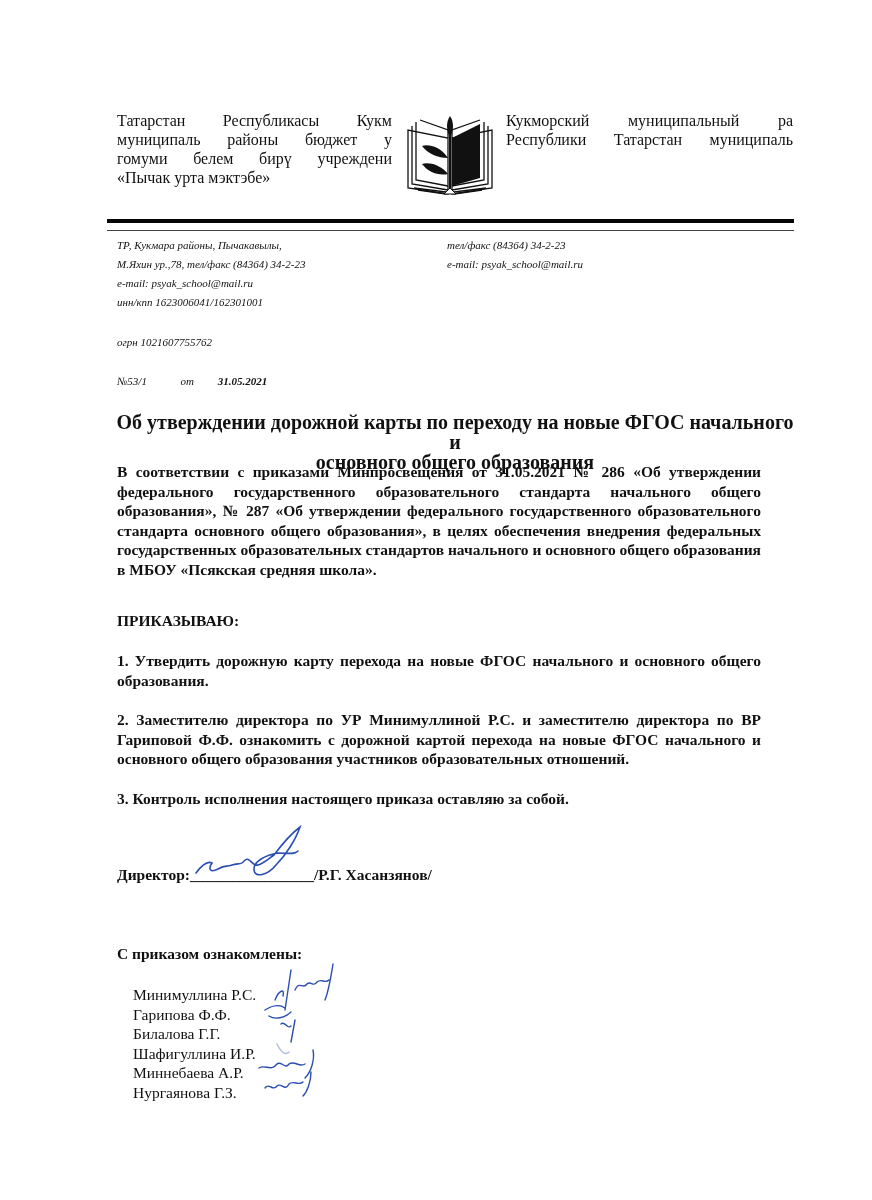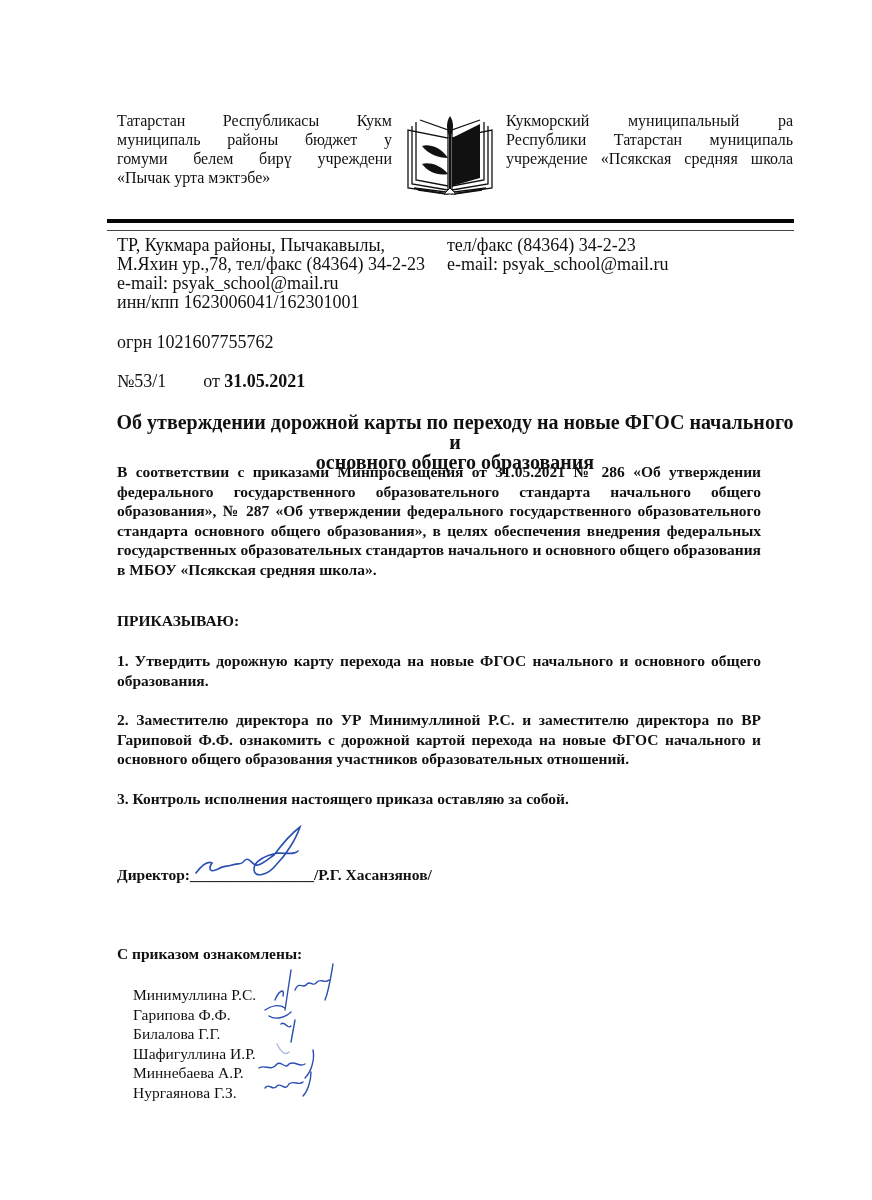--- a/index.html
+++ b/index.html
@@ -4,21 +4,21 @@
   <style>
     html, body { margin: 0; padding: 0; }
     body {
       width: 872px; height: 1200px; background: #ffffff; position: relative; overflow: hidden;
       font-family: "Liberation Serif", "DejaVu Serif", serif; color: #111;
     }
     .abs { position: absolute; }
     .hdr { font-size: 16px; line-height: 19px; overflow: hidden; white-space: nowrap; }
     .hdr .ln { display: block; text-align: justify; text-align-last: justify; }
     .hdr .ln.last { text-align-last: left; }
-    .addr { font-size: 18px; line-height: 19px; }
+    .addr { font-size: 11px; line-height: 19px; font-style: italic; }
     .body-text { font-size: 15.5px; line-height: 19.5px; text-align: justify; font-weight: bold; }
     .rule-thick { position: absolute; left: 107px; width: 687px; height: 4px; background: #050505; top: 219px; }
     .rule-thin { position: absolute; left: 107px; width: 687px; height: 1px; background: #444; top: 230px; }
     .title { font-weight: bold; text-align: center; font-size: 20px; line-height: 20px; }
     .sig { position: absolute; }
     .sig svg { overflow: visible; }
     .names div { font-size: 15.5px; line-height: 19.5px; margin-left: 16px; }
   </style>
 </head>
 <body>
@@ -55,21 +55,20 @@
     <path d="M48 50 C40 38 28 36 22 38 C28 46 38 50 48 50 Z" fill="#111"></path>
     <path d="M48 66 C40 56 28 54 22 56 C28 64 38 68 48 66 Z" fill="#111"></path>
 
     <path d="M44 86 L50 80 L56 86 Z" fill="#fff" stroke="#111" stroke-width="1"></path>
   </svg>
 </div>
 
 <div class="abs hdr" style="left:506px; top:111px; width:287px;">
   <span class="ln">Кукморский муниципальный ра</span>
   <span class="ln">Республики Татарстан муниципаль</span>
-  <span class="ln">учреждение «Псякская средняя школа</span>
 </div>
 
 <div class="rule-thick"></div>
 <div class="rule-thin"></div>
 
 <div class="abs addr" style="left:117px; top:236px; width:320px;">
   <div>ТР, Кукмара районы, Пычакавылы,</div>
   <div>М.Яхин ур.,78, тел/факс (84364) 34-2-23</div>
   <div>e-mail: psyak_school@mail.ru</div>
   <div>инн/кпп 1623006041/162301001</div>
@@ -79,21 +78,21 @@
   <div>тел/факс (84364) 34-2-23</div>
   <div>e-mail: psyak_school@mail.ru</div>
 </div>
 
 <div class="abs addr" style="left:117px; top:333px;">огрн 1021607755762</div>
 
 <div class="abs addr" style="left:117px; top:372px;">
   <span>№53/1</span>
   <span style="display:inline-block; width:28px;"></span>
   <span>от</span>
-  <b style="margin-left:0;">31.05.2021</b>
+  <b style="margin-left:21px;">31.05.2021</b>
 </div>
 
 <div class="abs title" style="left:110px; top:412px; width:690px;">
   <div>Об утверждении дорожной карты по переходу на новые ФГОС начального и</div>
   <div>основного общего образования</div>
 </div>
 
 <div class="abs body-text" style="left:117px; top:462px; width:644px;">В соответствии с приказами Минпросвещения от 31.05.2021 № 286 «Об утверждении федерального государственного образовательного стандарта начального общего образования», № 287 «Об утверждении федерального государственного образовательного стандарта основного общего образования», в целях обеспечения внедрения федеральных государственных образовательных стандартов начального и основного общего образования в МБОУ «Псякская средняя школа».</div>
 
 <div class="abs body-text" style="left:117px; top:611px;">ПРИКАЗЫВАЮ:</div>

